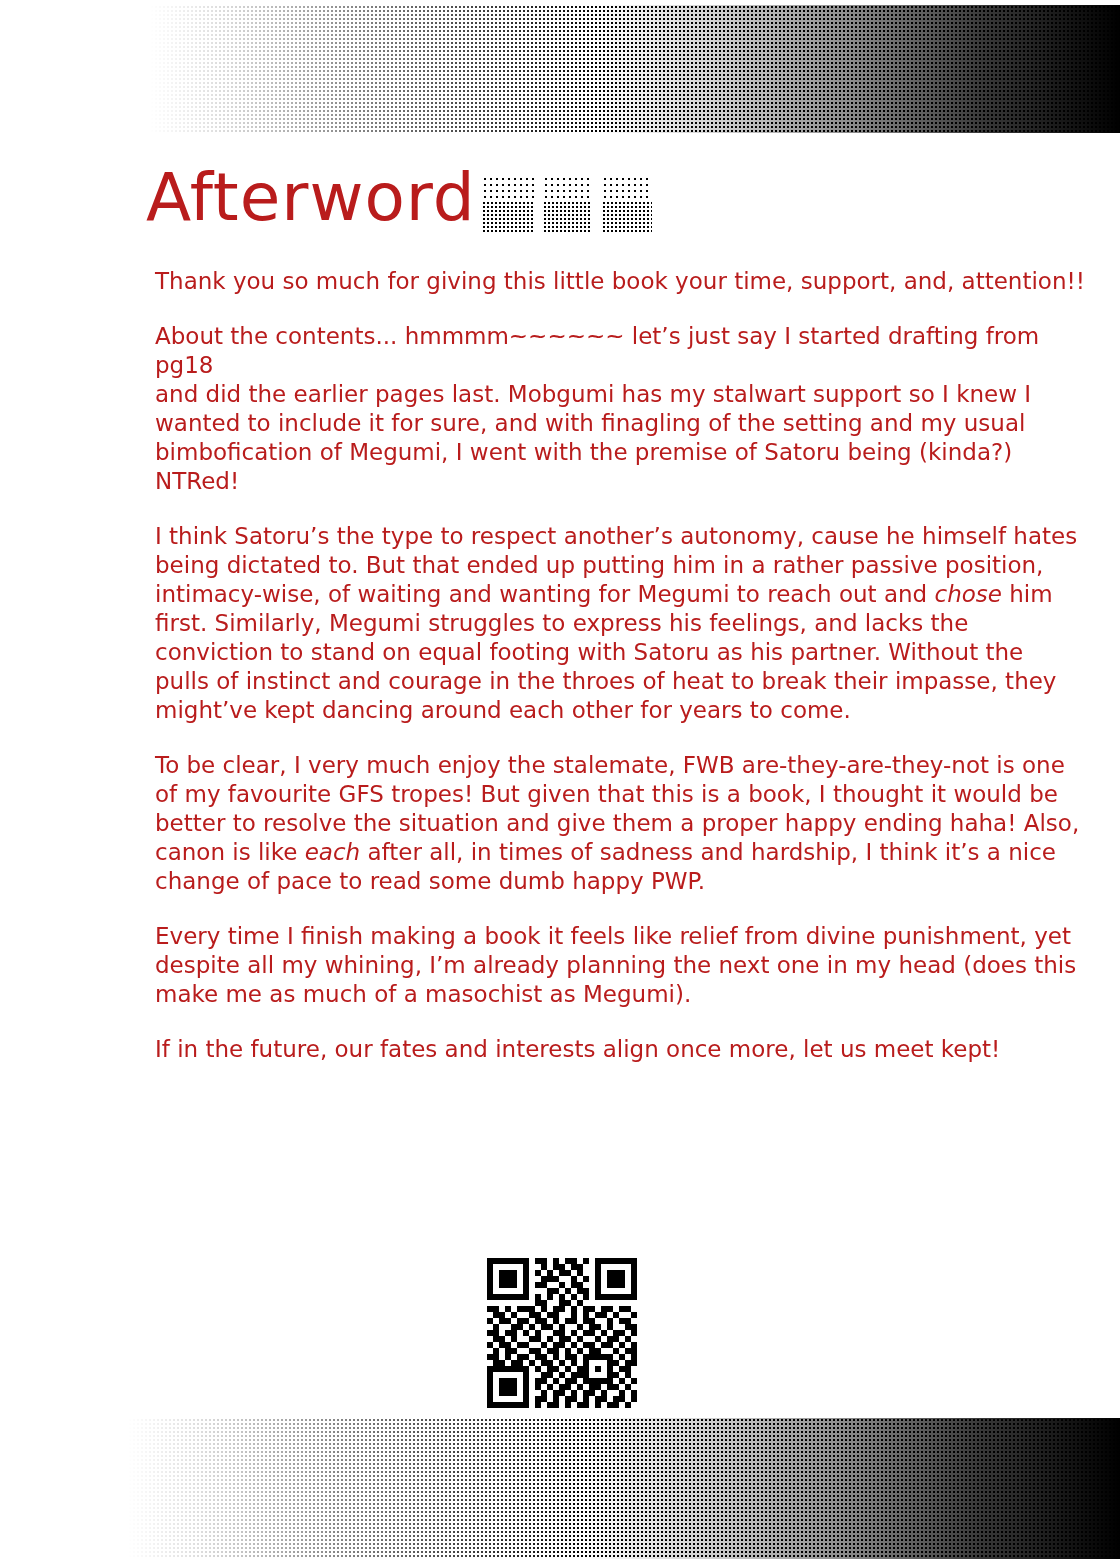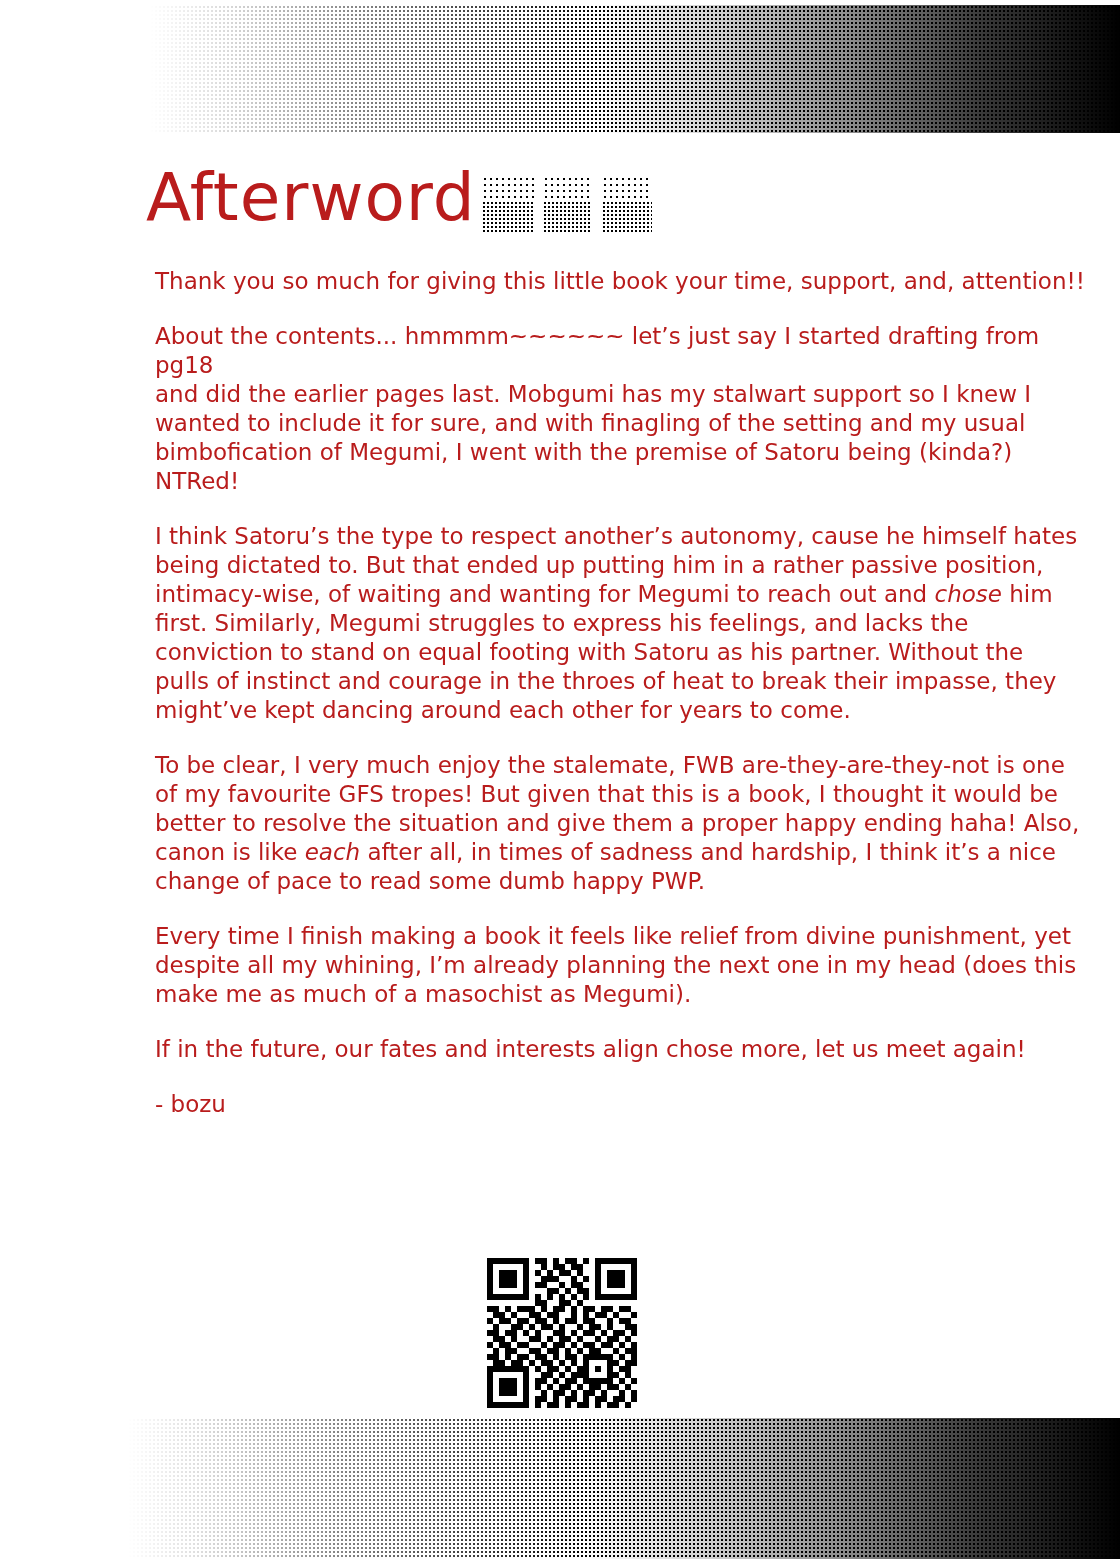--- a/index.html
+++ b/index.html
@@ -111,22 +111,21 @@
     <div class="deco-top"></div>
     <div class="deco-bottom"></div>
   </div>
 
   <div class="body-text">
     <p>Thank you so much for giving this little book your time, support, and, attention!!</p>
     <p>About the contents... hmmmm~~~~~~ let’s just say I started drafting from pg18<br>and did the earlier pages last. Mobgumi has my stalwart support so I knew I<br>wanted to include it for sure, and with finagling of the setting and my usual<br>bimbofication of Megumi, I went with the premise of Satoru being (kinda?)<br>NTRed!</p>
     <p>I think Satoru’s the type to respect another’s autonomy, cause he himself hates<br>being dictated to. But that ended up putting him in a rather passive position,<br>intimacy-wise, of waiting and wanting for Megumi to reach out and <em>chose</em> him<br>first. Similarly, Megumi struggles to express his feelings, and lacks the<br>conviction to stand on equal footing with Satoru as his partner. Without the<br>pulls of instinct and courage in the throes of heat to break their impasse, they<br>might’ve kept dancing around each other for years to come.</p>
     <p>To be clear, I very much enjoy the stalemate, FWB are-they-are-they-not is one<br>of my favourite GFS tropes! But given that this is a book, I thought it would be<br>better to resolve the situation and give them a proper happy ending haha! Also,<br>canon is like <em>each</em> after all, in times of sadness and hardship, I think it’s a nice<br>change of pace to read some dumb happy PWP.</p>
     <p>Every time I finish making a book it feels like relief from divine punishment, yet<br>despite all my whining, I’m already planning the next one in my head (does this<br>make me as much of a masochist as Megumi).</p>
-    <p>If in the future, our fates and interests align chose more, let us meet again!</p>
-    <p class="signature">- bozu</p>
+    <p>If in the future, our fates and interests align once more, let us meet kept!</p>
   </div>
 
   <div class="qr">
       <div class="m1"></div>
       <div class="m1"></div>
       <div class="m1"></div>
       <div class="m1"></div>
       <div class="m1"></div>
       <div class="m1"></div>
       <div class="m1"></div>

